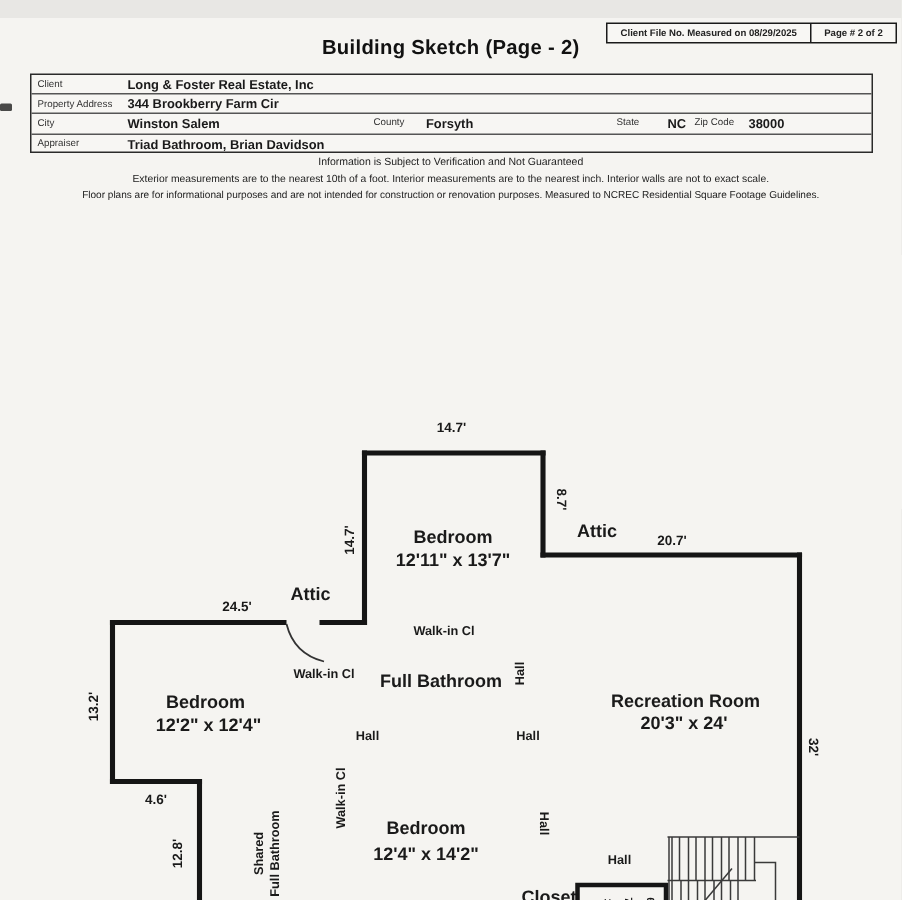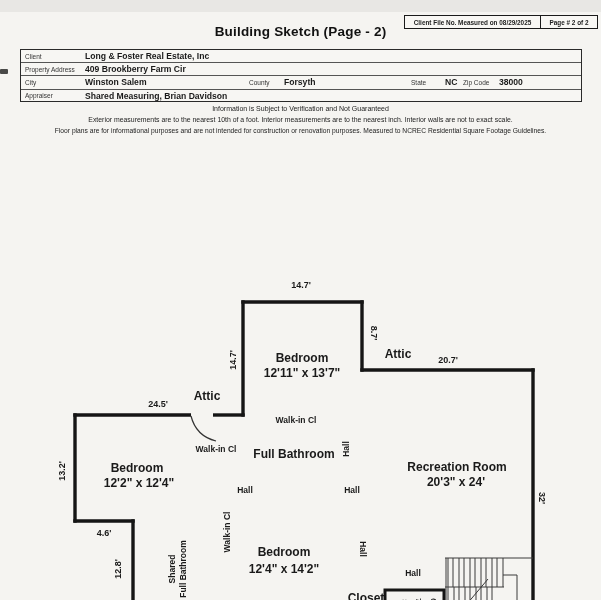--- a/index.html
+++ b/index.html
@@ -85,35 +85,35 @@
 
   <h1 class="title">Building Sketch (Page - 2)</h1>
 
   <div class="info-table">
     <div class="row">
       <span class="lbl">Client</span>
       <span class="val">Long &amp; Foster Real Estate, Inc</span>
     </div>
     <div class="row">
       <span class="lbl">Property Address</span>
-      <span class="val">409 Brookberry Farm Cir</span>
+      <span class="val">344 Brookberry Farm Cir</span>
     </div>
     <div class="row">
       <span class="lbl">City</span>
       <span class="val">Winston Salem</span>
       <span class="lbl abs" style="left:228px">County</span>
       <span class="val abs" style="left:263px">Forsyth</span>
       <span class="lbl abs" style="left:390px">State</span>
       <span class="val abs" style="left:424px">NC</span>
       <span class="lbl abs" style="left:442px">Zip Code</span>
       <span class="val abs" style="left:478px">38000</span>
     </div>
     <div class="row">
       <span class="lbl">Appraiser</span>
-      <span class="val">Shared Measuring, Brian Davidson</span>
+      <span class="val">Triad Bathroom, Brian Davidson</span>
     </div>
   </div>
 
   <div class="disc d1">Information is Subject to Verification and Not Guaranteed</div>
   <div class="disc d2">Exterior measurements are to the nearest 10th of a foot. Interior measurements are to the nearest inch. Interior walls are not to exact scale.</div>
   <div class="disc d3">Floor plans are for informational purposes and are not intended for construction or renovation purposes. Measured to NCREC Residential Square Footage Guidelines.</div>
 
   <svg class="plan-svg" width="601" height="600" viewBox="0 0 601 600">
 
     <g stroke="#151515" stroke-width="3.4" fill="none">

